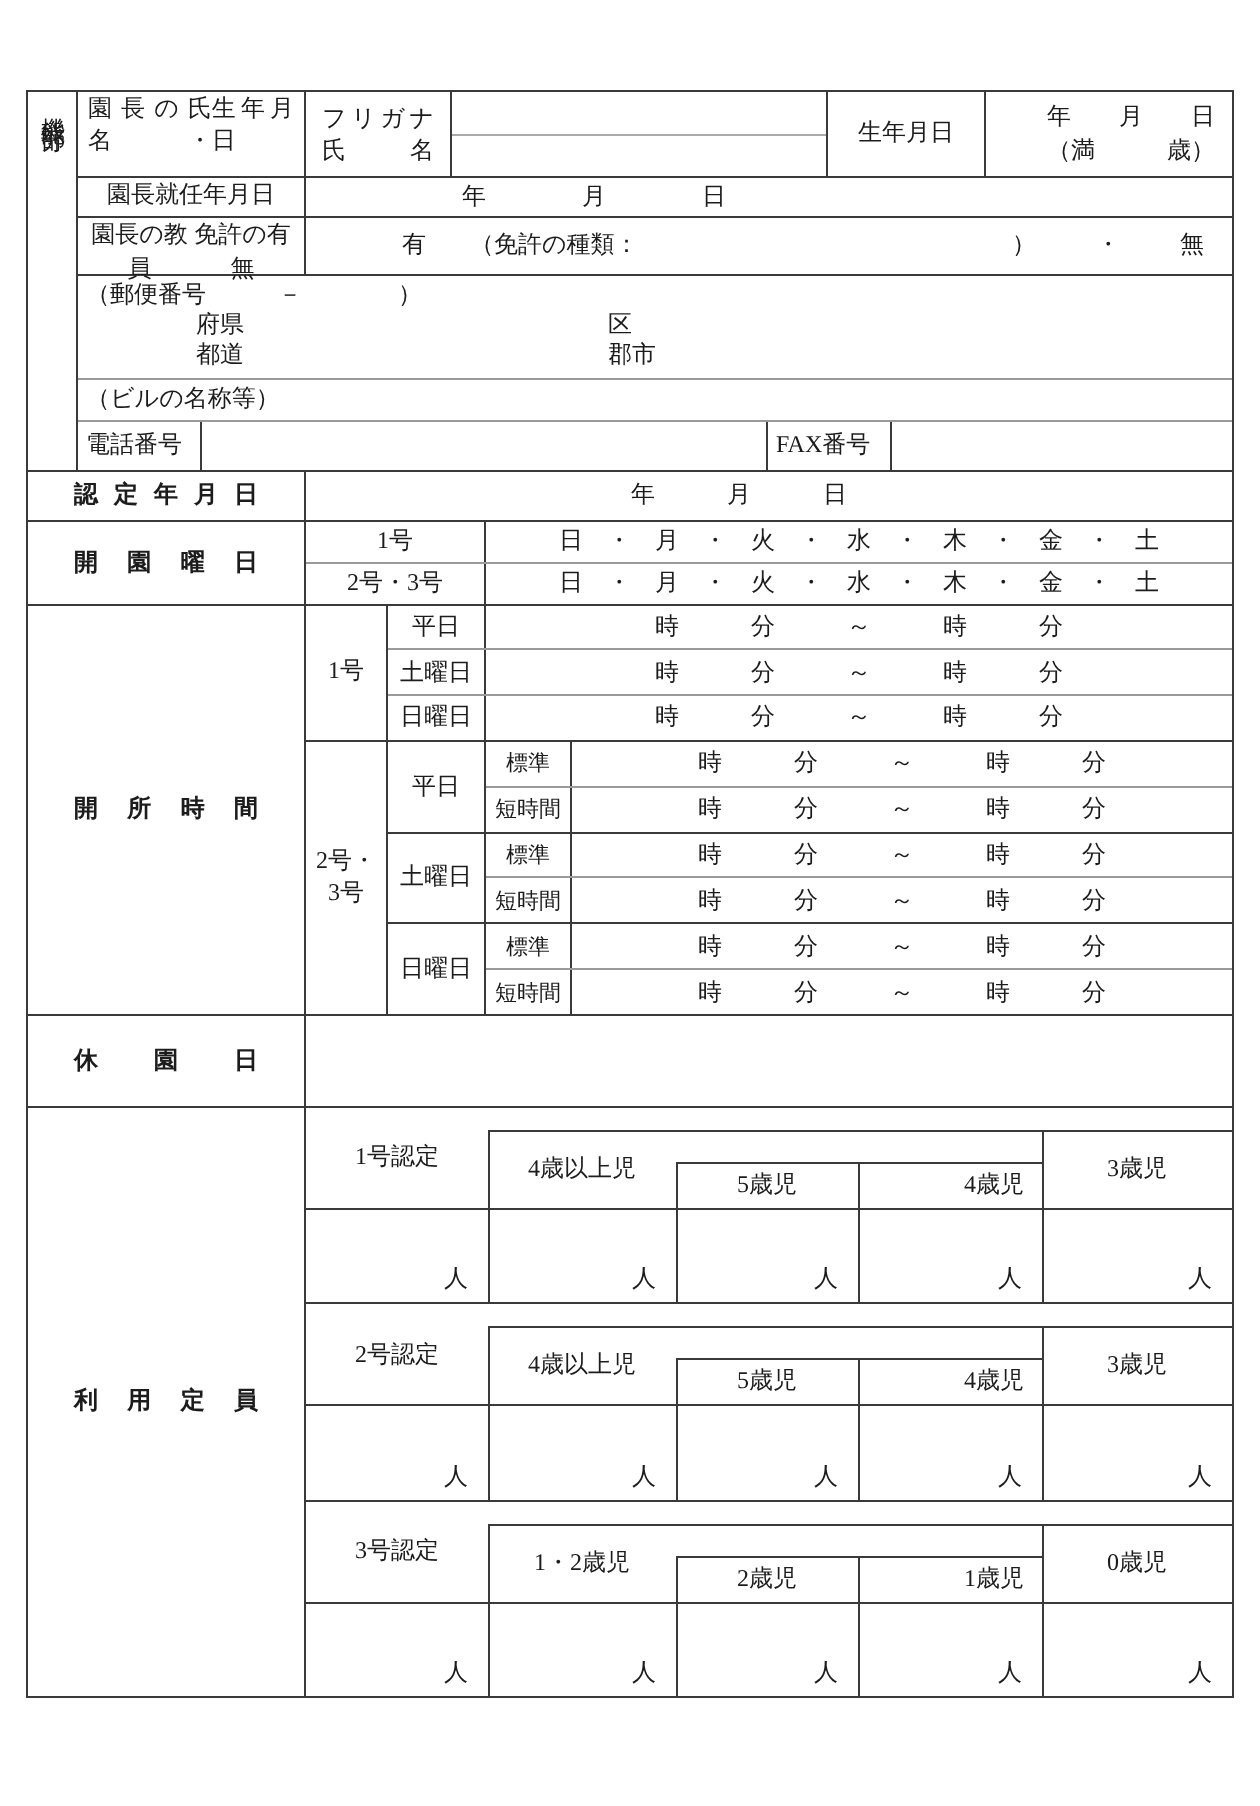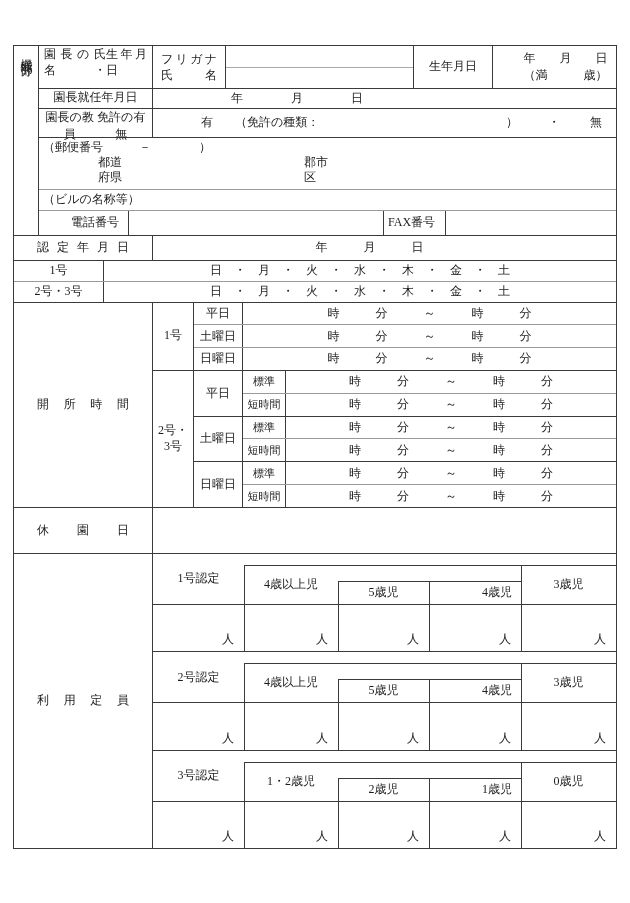--- a/index.html
+++ b/index.html
@@ -34,27 +34,27 @@
   .license .dot { margin-left:30px; }
   .license .no { margin-left:30px; }
   .r4 { height:98px; }
   .addr { flex:1; display:flex; flex-direction:column; }
   .a1 { height:52px; border-bottom:1px solid #9a9a9a; padding:2px 6px 0 4px; line-height:1.28; }
   .a1 .pc { display:flex; }
   .a1 .pref { margin-left:55px; }
   .a1 .city { margin-left:182px; }
   .a2 { height:21px; border-bottom:1px solid #9a9a9a; display:flex; align-items:center; padding-left:4px; }
   .a3 { flex:1; display:flex; }
-  .a3 .tlabel { width:62px; border-right:1px solid #3a3a3a; display:flex; align-items:center; padding-left:4px;margin-left:28px; }
+  .a3 .tlabel { width:62px; border-right:1px solid #3a3a3a; display:flex; align-items:center; padding-left:4px; }
   .a3 .tval { flex:1; border-right:1px solid #3a3a3a; }
   .a3 .flabel { width:62px; border-right:1px solid #3a3a3a; display:flex; align-items:center; padding-left:4px; white-space:nowrap; }
   .a3 .fval { width:170px; }
 
   
-  .blbl { width:139px; border-right:1px solid #3a3a3a; display:flex; align-items:center; }
+  .blbl { width:139px; border-right:1px solid #3a3a3a; display:flex; align-items:center;font-weight:bold; }
   .blbl > div { width:100%; text-align:justify; text-align-last:justify; padding:0 23px; }
   .sec-nintei { height:25px; border-bottom:1px solid #3a3a3a; }
   .sec-nintei .val { flex:1; display:flex; align-items:center; justify-content:center; padding-right:30px; }
   .sec-kaien { height:42px; border-bottom:1px solid #3a3a3a; }
   .kaien-rows { flex:1; display:flex; flex-direction:column; }
   .kaien-row { flex:1; display:flex; }
   .kaien-row:first-child { border-bottom:1px solid #9a9a9a; }
   .kaien-sub { width:90px; border-right:1px solid #3a3a3a; display:flex; align-items:center; justify-content:center; }
   .days { flex:1; display:flex; align-items:center; justify-content:center; }
 
@@ -151,26 +151,26 @@
           <span class="dot">・</span>
           <span class="no">無</span>
         </div>
       </div>
 
       <div class="flex r4">
         <div class="addr">
           <div class="a1">
             <div>（郵便番号　　　－　　　　）</div>
             <div class="pc">
+              <span class="pref">府県</span>
+              <span class="city">区</span>
+            </div>
+            <div class="pc">
               <span class="pref">都道</span>
               <span class="city">郡市</span>
-            </div>
-            <div class="pc">
-              <span class="pref">府県</span>
-              <span class="city">区</span>
             </div>
           </div>
           <div class="a2">
             <span>（ビルの名称等）</span>
           </div>
           <div class="a3">
             <div class="tlabel">電話番号</div>
             <div class="tval"></div>
             <div class="flabel">FAX番号</div>
             <div class="fval"></div>
@@ -181,20 +181,23 @@
   </div>
 
   <div class="flex sec-nintei">
     <div class="blbl">
       <div>認定年月日</div>
     </div>
     <div class="val">年　　　月　　　日</div>
   </div>
 
   <div class="flex sec-kaien">
+    <div class="blbl">
+      <div>開園曜日</div>
+    </div>
     <div class="kaien-rows">
       <div class="kaien-row">
         <div class="kaien-sub">1号</div>
         <div class="days">日　・　月　・　火　・　水　・　木　・　金　・　土</div>
       </div>
       <div class="kaien-row">
         <div class="kaien-sub">2号・3号</div>
         <div class="days">日　・　月　・　火　・　水　・　木　・　金　・　土</div>
       </div>
     </div>

